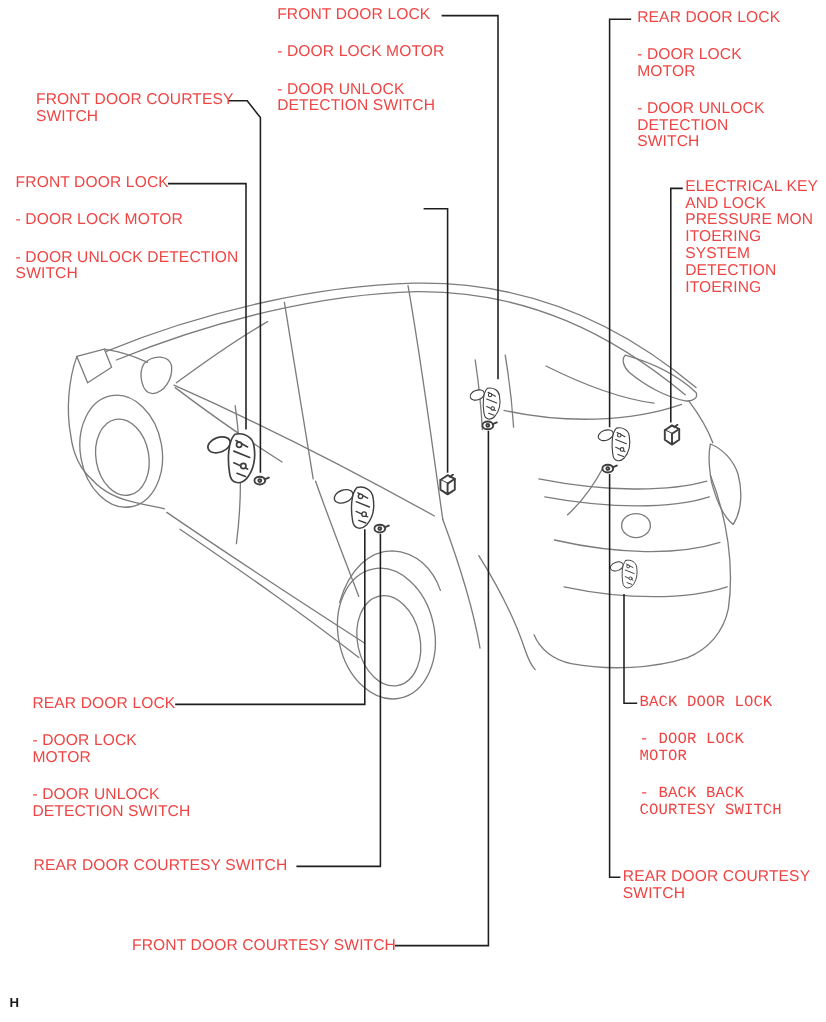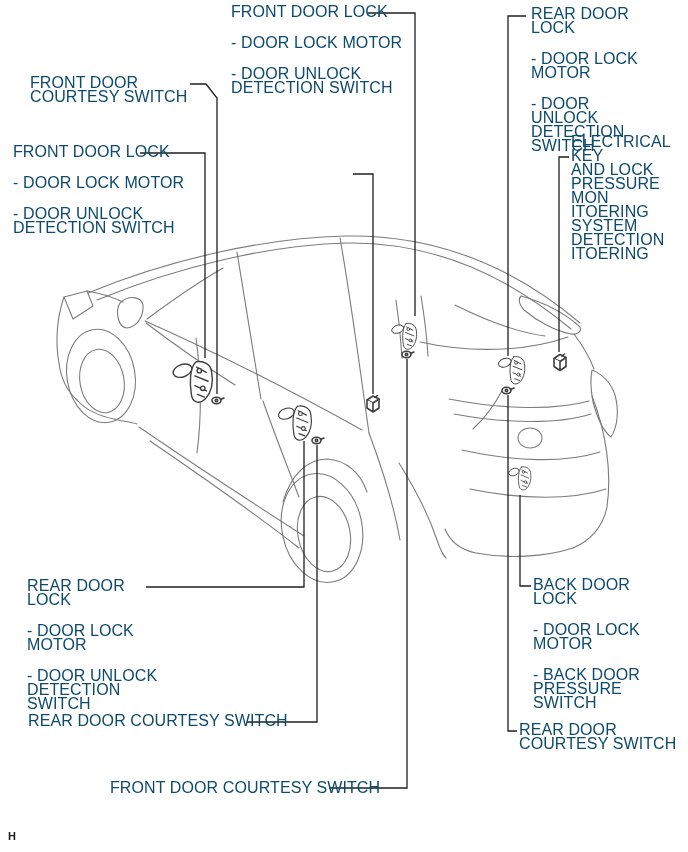--- a/index.html
+++ b/index.html
@@ -1,20 +1,20 @@
 <!DOCTYPE html>
 <html><head>
 <meta charset="utf-8">
 <style>
   html,body{margin:0;padding:0;background:#ffffff;}
   body{width:688px;height:852px;position:relative;overflow:hidden;
        font-family:"Liberation Sans", sans-serif;}
   #stage{position:absolute;left:0;top:0;width:688px;height:852px;}
   svg#art{position:absolute;left:0;top:0;}
-  .label{position:absolute;color:#0c4a6e;font-size:16px;line-height:14px;
+  .label{position:absolute;color:#ef4444;font-size:13px;line-height:14px;
          letter-spacing:0.1px;}
   .label p{margin:0 0 17px 0;}
   .label p:last-child{margin-bottom:0;}
   .nowrap{white-space:nowrap;}
   .marker{position:absolute;font-size:11px;font-weight:bold;color:#1c1c1c;}
   .carline{fill:none;stroke:#7c7c7c;stroke-width:1.1;stroke-linecap:round;stroke-linejoin:round;}
   .leader{fill:none;stroke:#1f1f1f;stroke-width:1.3;stroke-linejoin:miter;}
   .comp{fill:#ffffff;stroke:#3f3f3f;stroke-width:1.6;stroke-linejoin:round;stroke-linecap:round;}
 </style>
 </head>
@@ -128,39 +128,39 @@
     <p>FRONT DOOR COURTESY SWITCH</p>
   </div>
 
   <div class="label" style="left:13px;top:145px;width:190px;">
     <p>FRONT DOOR LOCK</p>
     <p>- DOOR LOCK MOTOR</p>
     <p>- DOOR UNLOCK DETECTION SWITCH</p>
   </div>
 
 
-  <div class="label" style="left:571px;top:135px;width:112px;">
+  <div class="label" style="left:571px;top:148px;width:112px;">
     <div>ELECTRICAL KEY</div>
     <div>AND LOCK</div>
     <div>PRESSURE MON</div>
     <div>ITOERING SYSTEM</div>
     <div>DETECTION</div>
     <div>ITOERING</div>
   </div>
 
   <div class="label" style="left:27px;top:579px;width:132px;">
     <p>REAR DOOR LOCK</p>
     <p>- DOOR LOCK MOTOR</p>
     <p>- DOOR UNLOCK DETECTION SWITCH</p>
   </div>
 
-  <div class="label" style="left:533px;top:578px;width:132px;">
+  <div class="label" style="left:533px;top:578px;width:132px;font-family:Liberation Mono, monospace;">
     <p>BACK DOOR LOCK</p>
     <p>- DOOR LOCK MOTOR</p>
-    <p>- BACK DOOR PRESSURE SWITCH</p>
+    <p>- BACK BACK COURTESY SWITCH</p>
   </div>
 
   <div class="label nowrap" style="left:28px;top:714px;">
     <p>REAR DOOR COURTESY SWITCH</p>
   </div>
 
   <div class="label" style="left:519px;top:723px;width:158px;">
     <p>REAR DOOR COURTESY SWITCH</p>
   </div>
 

